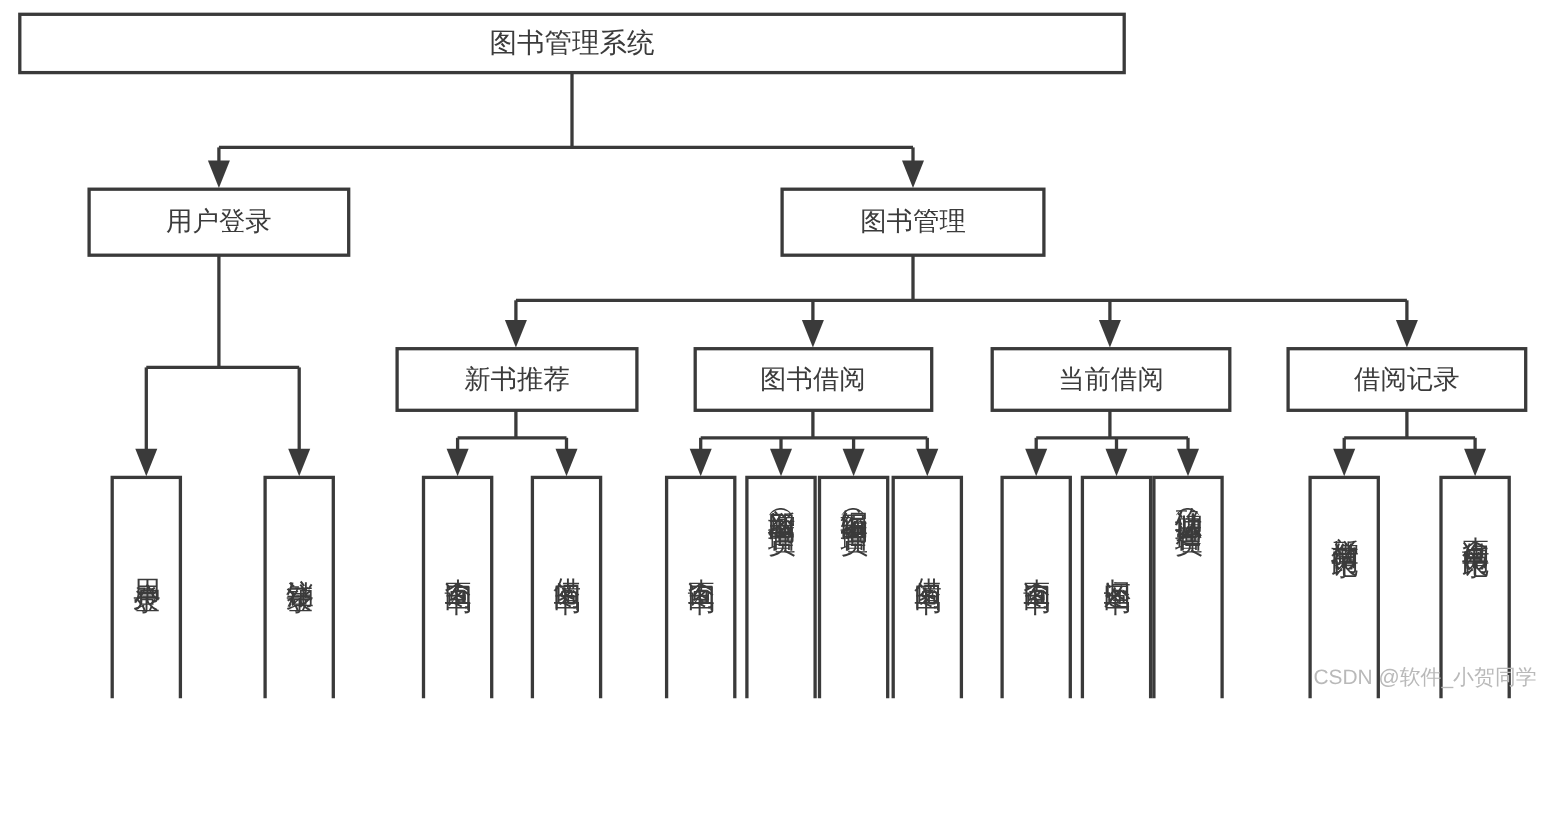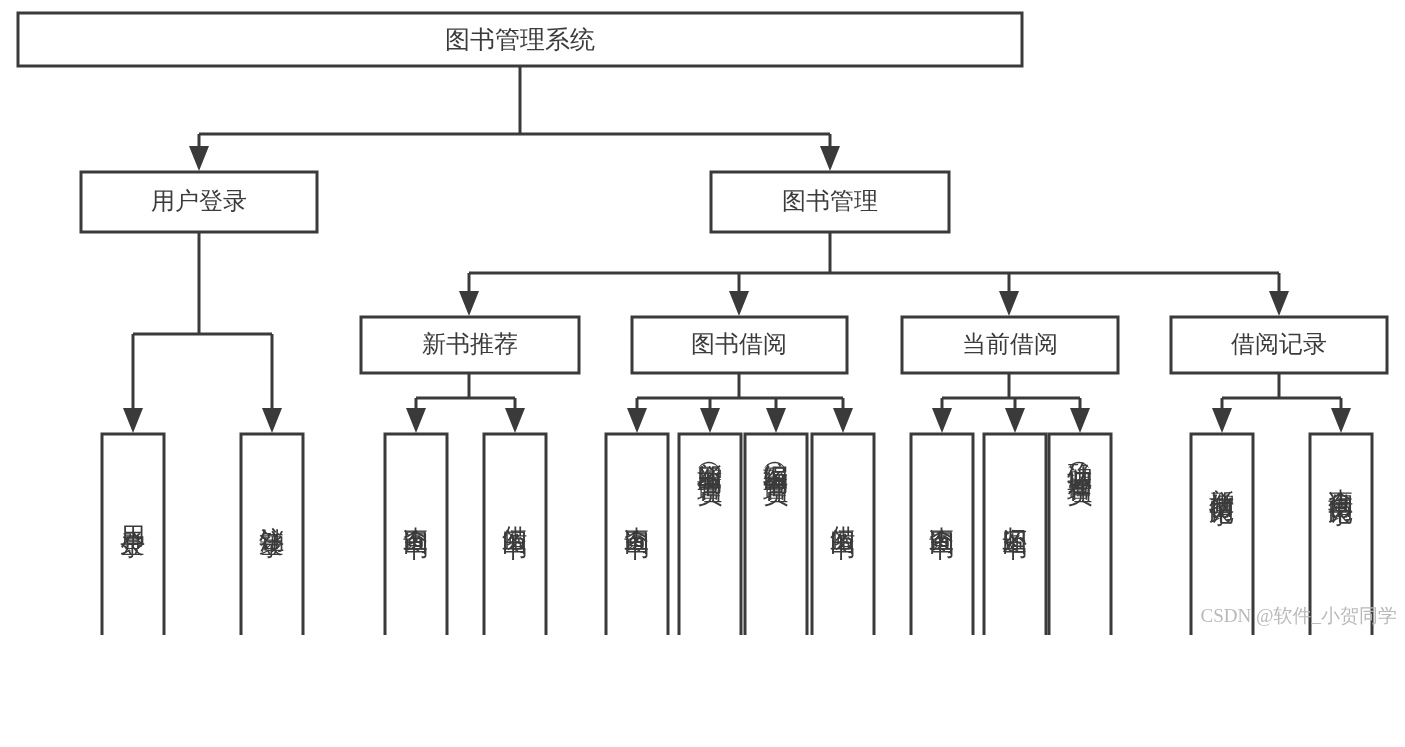--- a/index.html
+++ b/index.html
@@ -68,21 +68,21 @@
     font-size: 25px;
     line-height: 1.05;
     color: #3b3b3b;
     letter-spacing: 3px;
     white-space: nowrap;
   }
   .watermark {
     position: absolute;
     right: 8px;
     bottom: 6px;
-    font-family: Liberation Serif, serif;
+    font-family: Liberation Sans, sans-serif;
     font-size: 19px;
     color: #b9b9b9;
     white-space: nowrap;
     user-select: none;
   }
 </style>
 </head>
 <body>
 
 <div id="diagram-root">

